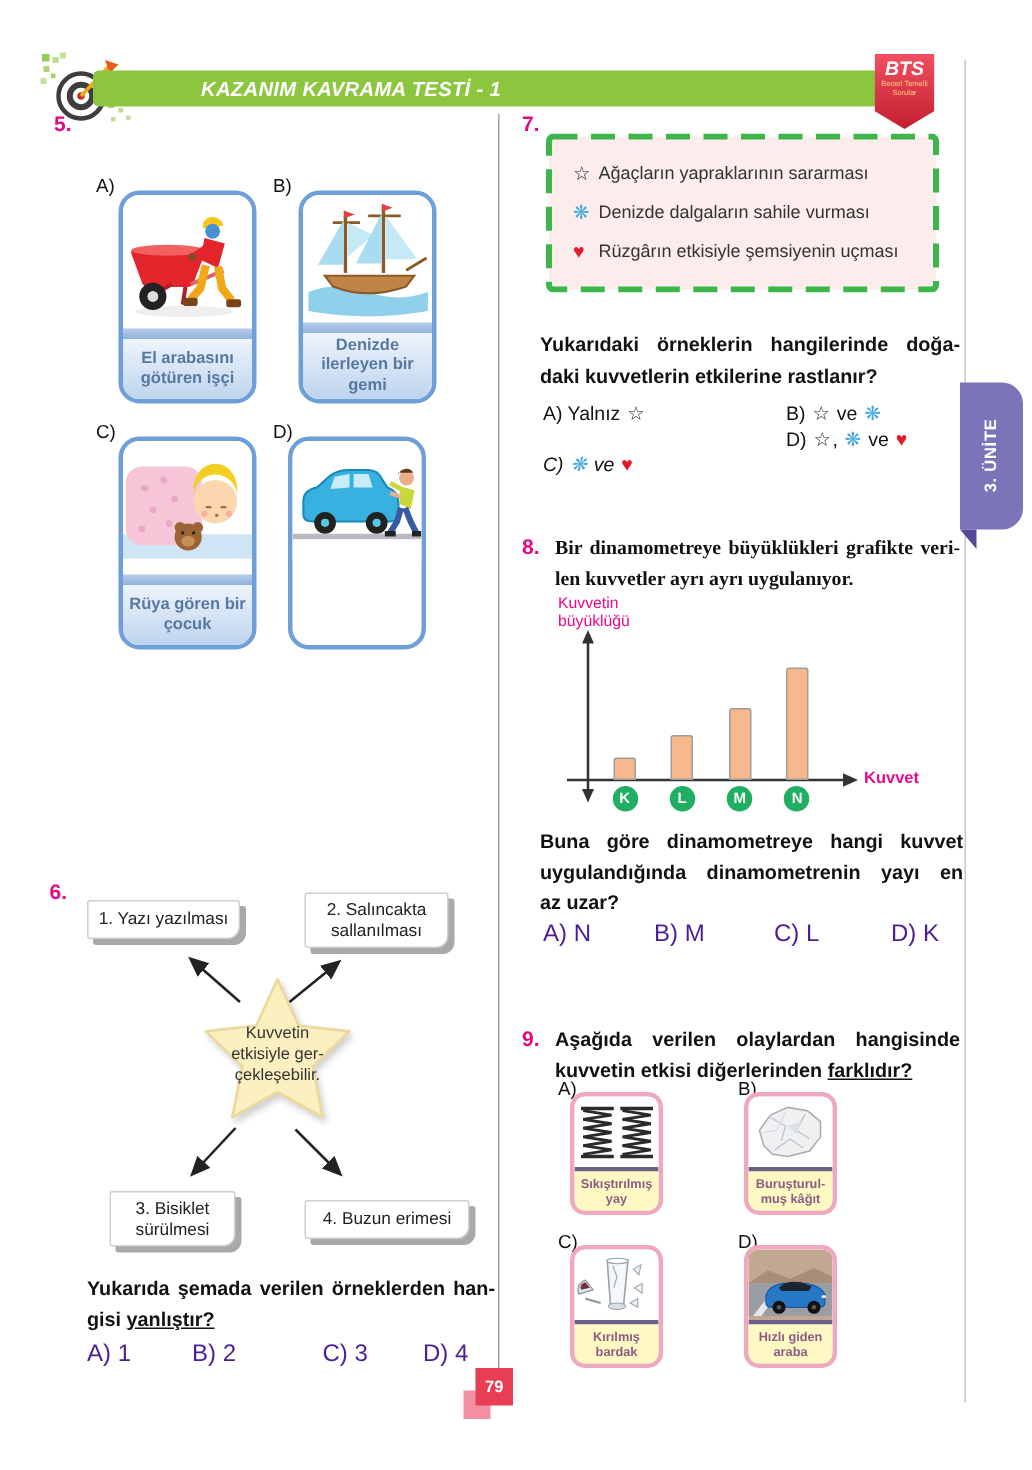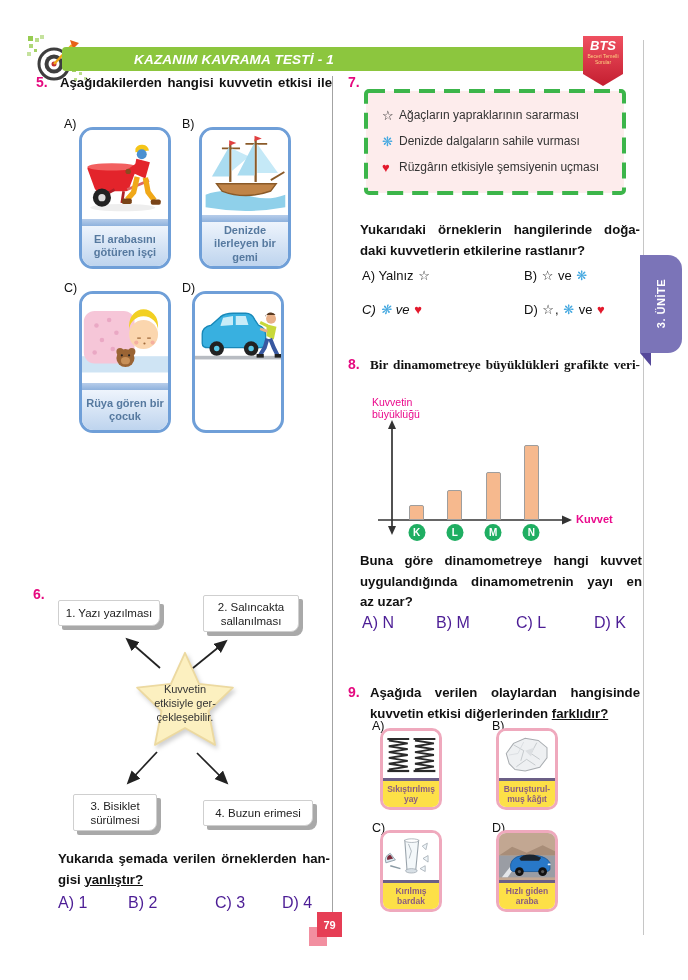--- a/index.html
+++ b/index.html
@@ -79,21 +79,21 @@
        border-radius:2px 2px 0 0;}
   .cat{position:absolute;top:104px;width:17px;height:17px;border-radius:50%;color:#fff;
        font-size:10px;font-weight:bold;line-height:17px;text-align:center;transform:translateX(-50%);}
   .xlabel{position:absolute;left:214px;top:93px;font-size:11px;font-weight:bold;color:#ea0a8c;}
 
   
   .card9{position:absolute;width:62px;height:82px;border:3px solid #efa9bd;border-radius:10px;
          background:#fff;box-sizing:border-box;overflow:hidden;display:flex;flex-direction:column;}
   .card9-img{height:47px;display:flex;align-items:center;justify-content:center;background:#fff;}
   .card9-band{height:3px;background:#6b5f86;}
-  .card9-cap{flex:1;background:#fde047;color:#8a5c82;font-weight:bold;font-size:8.5px;line-height:10px;
+  .card9-cap{flex:1;background:#fef9c3;color:#8a5c82;font-weight:bold;font-size:8.5px;line-height:10px;
              text-align:center;display:flex;align-items:center;justify-content:center;padding:1px 2px;}
 </style>
 </head>
 <body>
 
 <div class="page">
 
   <svg class="abs" style="left:26px;top:34px;" width="64" height="54" viewBox="0 0 64 54">
     <g fill="#8cc63e">
       <rect x="2" y="2" width="5" height="5" opacity=".9"></rect>
@@ -127,21 +127,20 @@
   <div class="edge-line"></div>
   <div class="unit-tab">
     <span>3. ÜNİTE</span>
   </div>
   <div class="unit-fold"></div>
   <div class="page-badge-back"></div>
   <div class="page-badge">79</div>
 
   <div class="qnum" style="left:36px;top:74px;">5.</div>
   <div class="qtext" style="left:60px;top:73px;width:272px;">
-    <div class="jline">Aşağıdakilerden hangisi kuvvetin etkisi ile</div>
   </div>
 
   <div class="opt-letter" style="left:64px;top:117px;">A)</div>
   <div class="card5" style="left:79px;top:127px;">
     <div class="card5-img">
       <svg width="86" height="82" viewBox="0 0 95 86">
         <ellipse cx="45" cy="79" rx="36" ry="4" fill="#eeeeee"></ellipse>
         <path d="M6,36 Q6,33 9,33 L58,33 Q61,33 60,37 L52,58 Q51,61 48,61 L18,61 Q15,61 14,58 Z" fill="#e3242b"></path>
         <ellipse cx="33" cy="34" rx="27" ry="4" fill="#f26060"></ellipse>
         <line x1="20" y1="68" x2="36" y2="59" stroke="#b02028" stroke-width="3"></line>
@@ -306,25 +305,26 @@
     </div>
   </div>
 
   <div class="qtext" style="left:360px;top:220px;width:280px;">
     <div class="jline">Yukarıdaki örneklerin hangilerinde doğa-</div>
     <div>daki kuvvetlerin etkilerine rastlanır?</div>
   </div>
   <div class="q7opt" style="left:362px;top:268px;"><span>A)</span> <span><span data-kind="t">Yalnız </span><span data-kind="star" class="sym">☆</span></span></div>
   <div class="q7opt" style="left:524px;top:268px;"><span>B)</span> <span><span data-kind="star" class="sym">☆</span><span data-kind="t"> ve </span><span data-kind="snow" class="sym">❋</span></span></div>
   <div class="q7opt" style="left:362px;top:302px;font-style:italic;"><span>C)</span> <span><span data-kind="snow" class="sym">❋</span><span data-kind="t"> ve </span><span data-kind="heart" class="sym">♥</span></span></div>
-  <div class="q7opt" style="left:524px;top:302px;"><span>D)</span> <span><span data-kind="star" class="sym">☆</span><span data-kind="t">, </span><span data-kind="snow" class="sym">❋</span><span data-kind="t"> ve </span><span data-kind="heart" class="sym">♥</span></span></div>
+  <div class="q7opt" style="left:524px;top:285px;"><span>D)</span> <span><span data-kind="star" class="sym">☆</span><span data-kind="t">, </span><span data-kind="snow" class="sym">❋</span><span data-kind="t"> ve </span><span data-kind="heart" class="sym">♥</span></span></div>
 
   <div class="qnum" style="left:348px;top:356px;">8.</div>
   <div class="qtext" style="left:370px;top:355px;width:270px;font-family:Liberation Serif, serif;">
     <div class="jline">Bir dinamometreye büyüklükleri grafikte veri-</div>
+    <div>len kuvvetler ayrı ayrı uygulanıyor.</div>
   </div>
 
   <div class="ylabel">Kuvvetin büyüklüğü</div>
   <div id="chart">
     <svg width="280" height="125" viewBox="0 0 280 125">
       <line x1="30" y1="7" x2="30" y2="108" stroke="#333" stroke-width="1.7"></line>
       <polygon points="26,9 30,0 34,9" fill="#333"></polygon>
       <polygon points="26,106 30,115 34,106" fill="#333"></polygon>
       <line x1="16" y1="100" x2="201" y2="100" stroke="#333" stroke-width="1.7"></line>
       <polygon points="200,95.5 210,100 200,104.5" fill="#333"></polygon>

